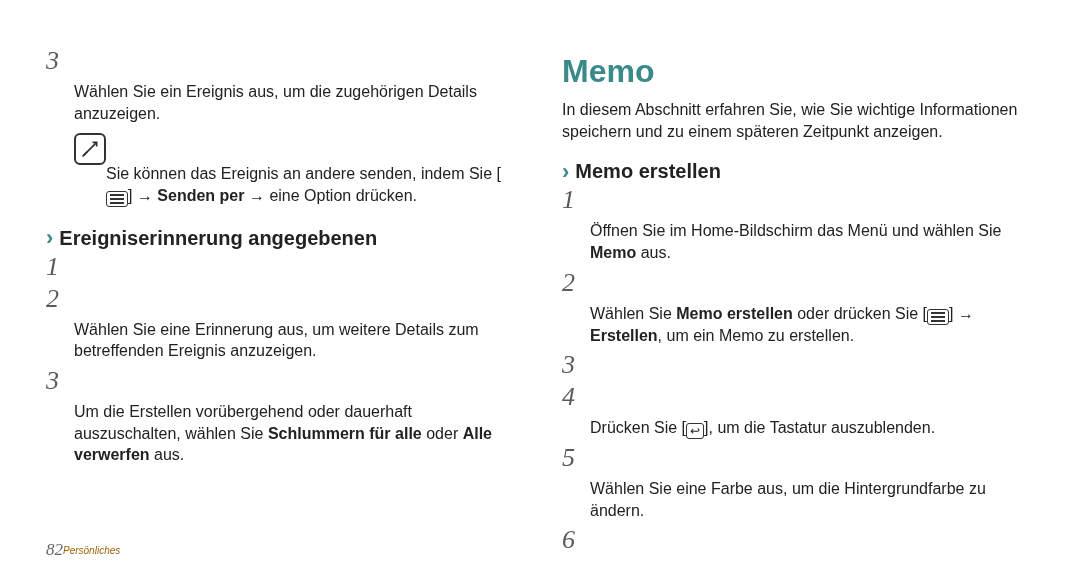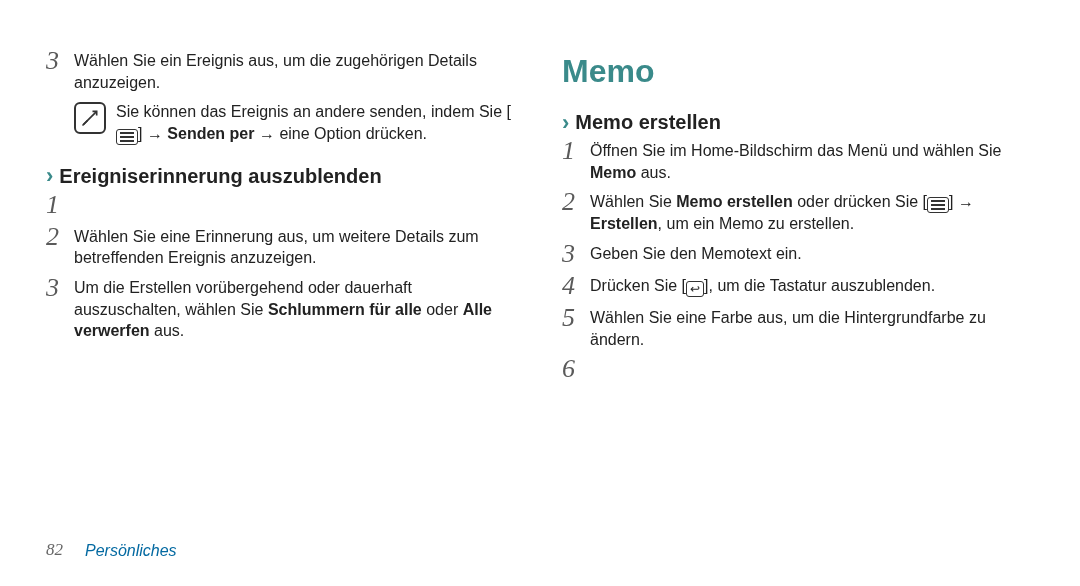--- a/index.html
+++ b/index.html
@@ -34,26 +34,26 @@
     font-style: italic;
     font-size: 26px;
     color: #5a5a5a;
     width: 28px;
     flex-shrink: 0;
     line-height: 1;
     margin-top: -2px;
   }
   .txt {
     flex: 1;
+    margin-top: 31px;
   }
   .note-row {
     display: flex;
     align-items: flex-start;
     margin: 4px 0 18px 28px;
-    gap: 10px;
   }
   .note-icon {
     width: 28px;
     height: 28px;
     border: 2px solid #333;
     border-radius: 6px;
     display: flex;
     align-items: center;
     justify-content: center;
     flex-shrink: 0;
@@ -91,32 +91,32 @@
     font-size: 32px;
     font-weight: bold;
     margin: 0 0 6px 0;
   }
   .footer {
     position: absolute;
     left: 46px;
     bottom: 24px;
     display: flex;
     align-items: center;
-    gap: 22px;
+    gap: 0;
   }
   .pagenum {
     font-style: italic;
     font-family: Georgia, serif;
     font-size: 17px;
     color: #666;
   }
   .footer-label {
     font-style: italic;
-    font-size: 16px;
-    color: #0369a1;
+    font-size: 10px;
+    color: #a16207;
   }
   .b { font-weight: bold; }
   .key-icon {
     display: inline-block;
     vertical-align: -2px;
     border: 1.5px solid #333;
     border-radius: 3px;
     padding: 0 3px;
     font-size: 12px;
     line-height: 14px;
@@ -158,21 +158,21 @@
           <path d="M3 21 L9 15"></path>
         </svg>
       </div>
       <div class="txt">
         <span>Sie können das Ereignis an andere senden, indem Sie [</span><span class="key-icon"><span class="menu-glyph"><span></span><span></span><span style="margin-bottom:0"></span></span></span><span>] → </span><span class="b">Senden per</span><span> → eine Option drücken.</span>
       </div>
     </div>
 
     <div class="sub-h">
       <span class="chev">›</span>
-      <span class="sub-h-text">Ereigniserinnerung auszublenden</span>
+      <span class="sub-h-text">Ereigniserinnerung angegebenen</span>
     </div>
 
 
     <div class="item">
       <div class="num">1</div>
     </div>
 
     <div class="item">
       <div class="num">2</div>
       <div class="txt">Wählen Sie eine Erinnerung aus, um weitere Details zum betreffenden Ereignis anzuzeigen.</div>
@@ -184,20 +184,21 @@
         <span>Um die Erstellen vorübergehend oder dauerhaft auszuschalten, wählen Sie </span><span class="b">Schlummern für alle</span><span> oder </span><span class="b">Alle verwerfen</span><span> aus.</span>
       </div>
     </div>
 
   </div>
 
   <div class="col">
 
     <div class="h1">Memo</div>
 
+    <p class="para">In diesem Abschnitt erfahren Sie, wie Sie wichtige Informationen speichern und zu einem späteren Zeitpunkt anzeigen.</p>
 
     <div class="sub-h">
       <span class="chev">›</span>
       <span class="sub-h-text">Memo erstellen</span>
     </div>
 
     <div class="item">
       <div class="num">1</div>
       <div class="txt">
         <span>Öffnen Sie im Home-Bildschirm das Menü und wählen Sie </span><span class="b">Memo</span><span> aus.</span>
@@ -206,21 +207,20 @@
 
     <div class="item">
       <div class="num">2</div>
       <div class="txt">
         <span>Wählen Sie </span><span class="b">Memo erstellen</span><span> oder drücken Sie [</span><span class="key-icon"><span class="menu-glyph"><span></span><span></span><span style="margin-bottom:0"></span></span></span><span>] → </span><span class="b">Erstellen</span><span>, um ein Memo zu erstellen.</span>
       </div>
     </div>
 
     <div class="item">
       <div class="num">3</div>
-      <div class="txt">Geben Sie den Memotext ein.</div>
     </div>
 
     <div class="item">
       <div class="num">4</div>
       <div class="txt">
         <span>Drücken Sie [</span><span class="key-icon"><span class="back-glyph">↩</span></span><span>], um die Tastatur auszublenden.</span>
       </div>
     </div>
 
     <div class="item">

